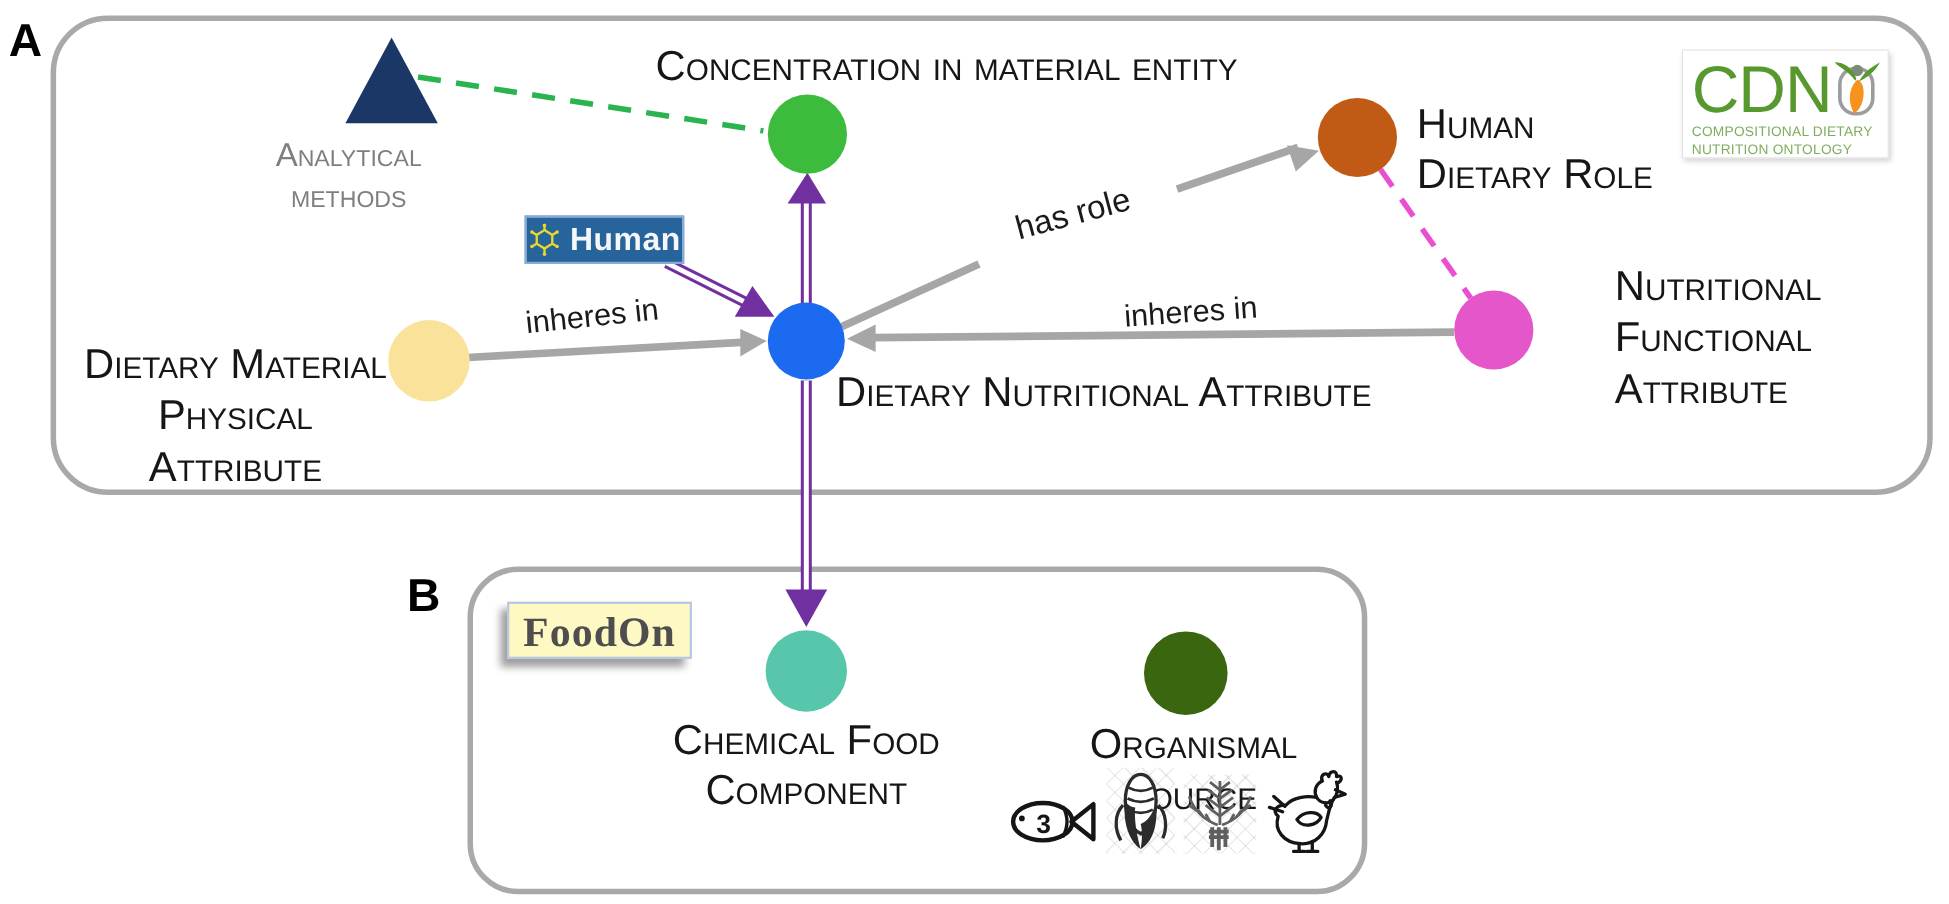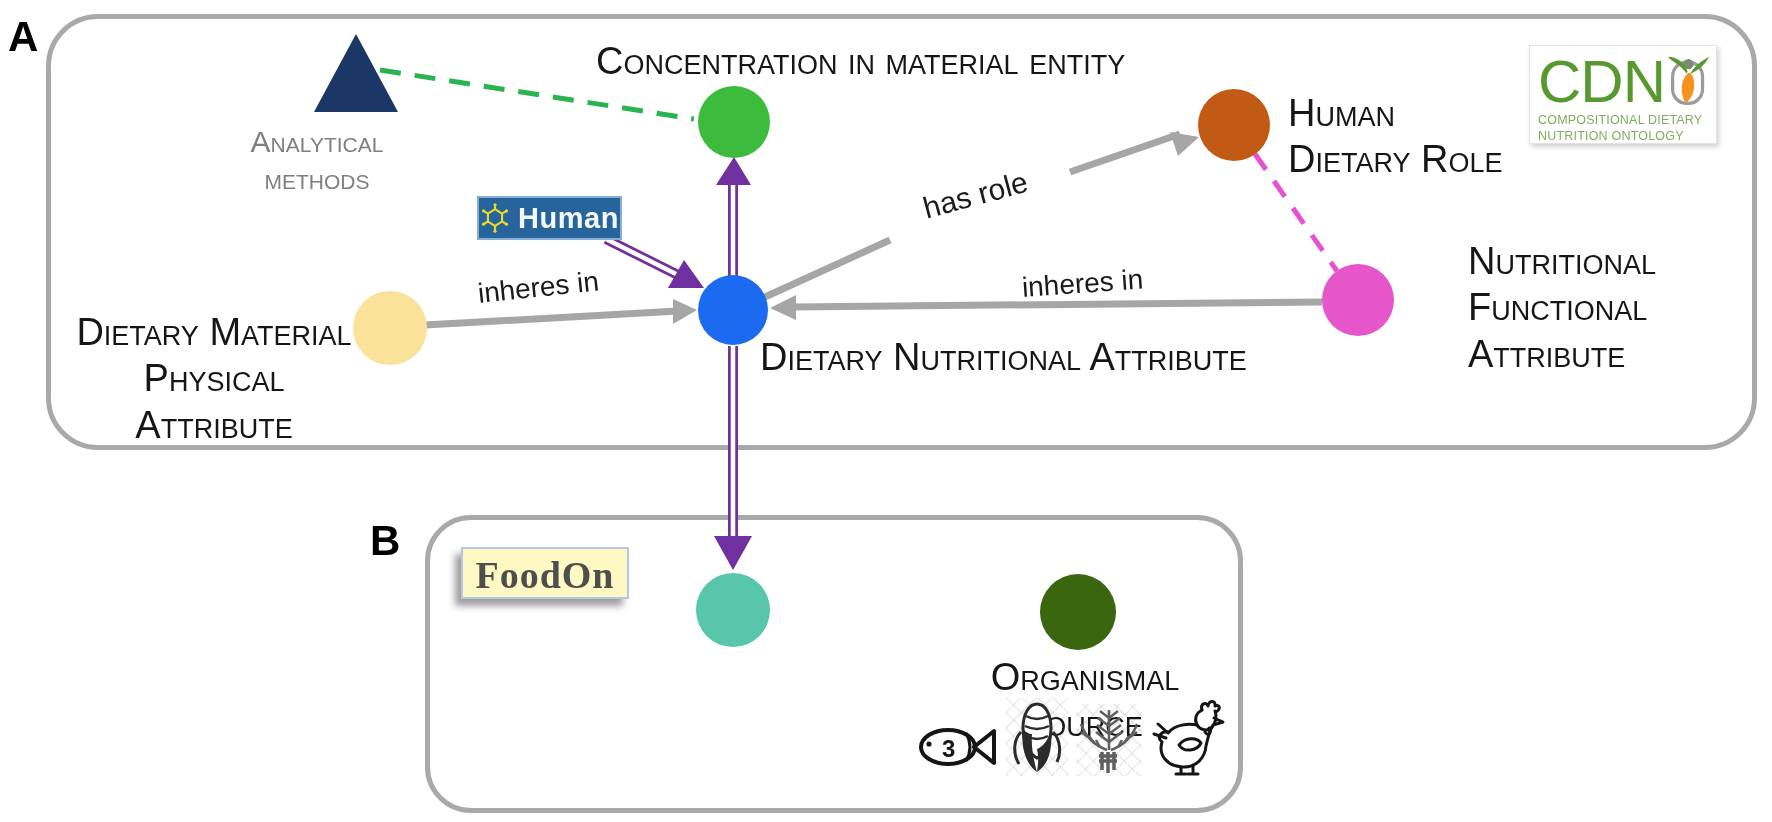--- a/index.html
+++ b/index.html
@@ -110,20 +110,22 @@
 
   <div class="node-label muted center" style="left:197px;top:124px;width:240px;">Analytical methods</div>
   <div class="node-label" style="left:596px;top:38px;">Concentration in material entity</div>
   <div class="node-label" style="left:1288px;top:50px;margin-top:40px;">Human
 Dietary Role</div>
   <div class="node-label" style="left:1468px;top:238px;">Nutritional
 Functional Attribute</div>
   <div class="node-label center" style="left:64px;top:284px;width:300px;margin-top:25px;">Dietary Material
 Physical Attribute</div>
   <div class="node-label" style="left:760px;top:334px;">Dietary Nutritional Attribute</div>
+  <div class="node-label center" style="left:608px;top:650px;width:250px;">Chemical Food
+Component</div>
   <div class="node-label center" style="left:950px;top:654px;width:270px;">Organismal source</div>
 
   <div class="edge-label" style="left:478px;top:278px;transform:rotate(-6deg);">inheres in</div>
   <div class="edge-label" style="left:1022px;top:272px;transform:rotate(-4deg);">inheres in</div>
   <div class="edge-label" style="left:924px;top:192px;transform:rotate(-15deg);font-size:30px;">has role</div>
 
   <div id="chebi">
     <svg width="30" height="30" viewBox="0 0 34 34">
       <polygon points="17,7 25,12 25,21 17,26 9,21 9,12" fill="none" stroke="#e8d92c" stroke-width="2.4"></polygon>
       <path d="M17,7 L17,2 M25,12 L30,9 M25,21 L30,24 M17,26 L17,32 M9,21 L4,24 M9,12 L4,9" stroke="#e8d92c" stroke-width="2.4" fill="none"></path>

